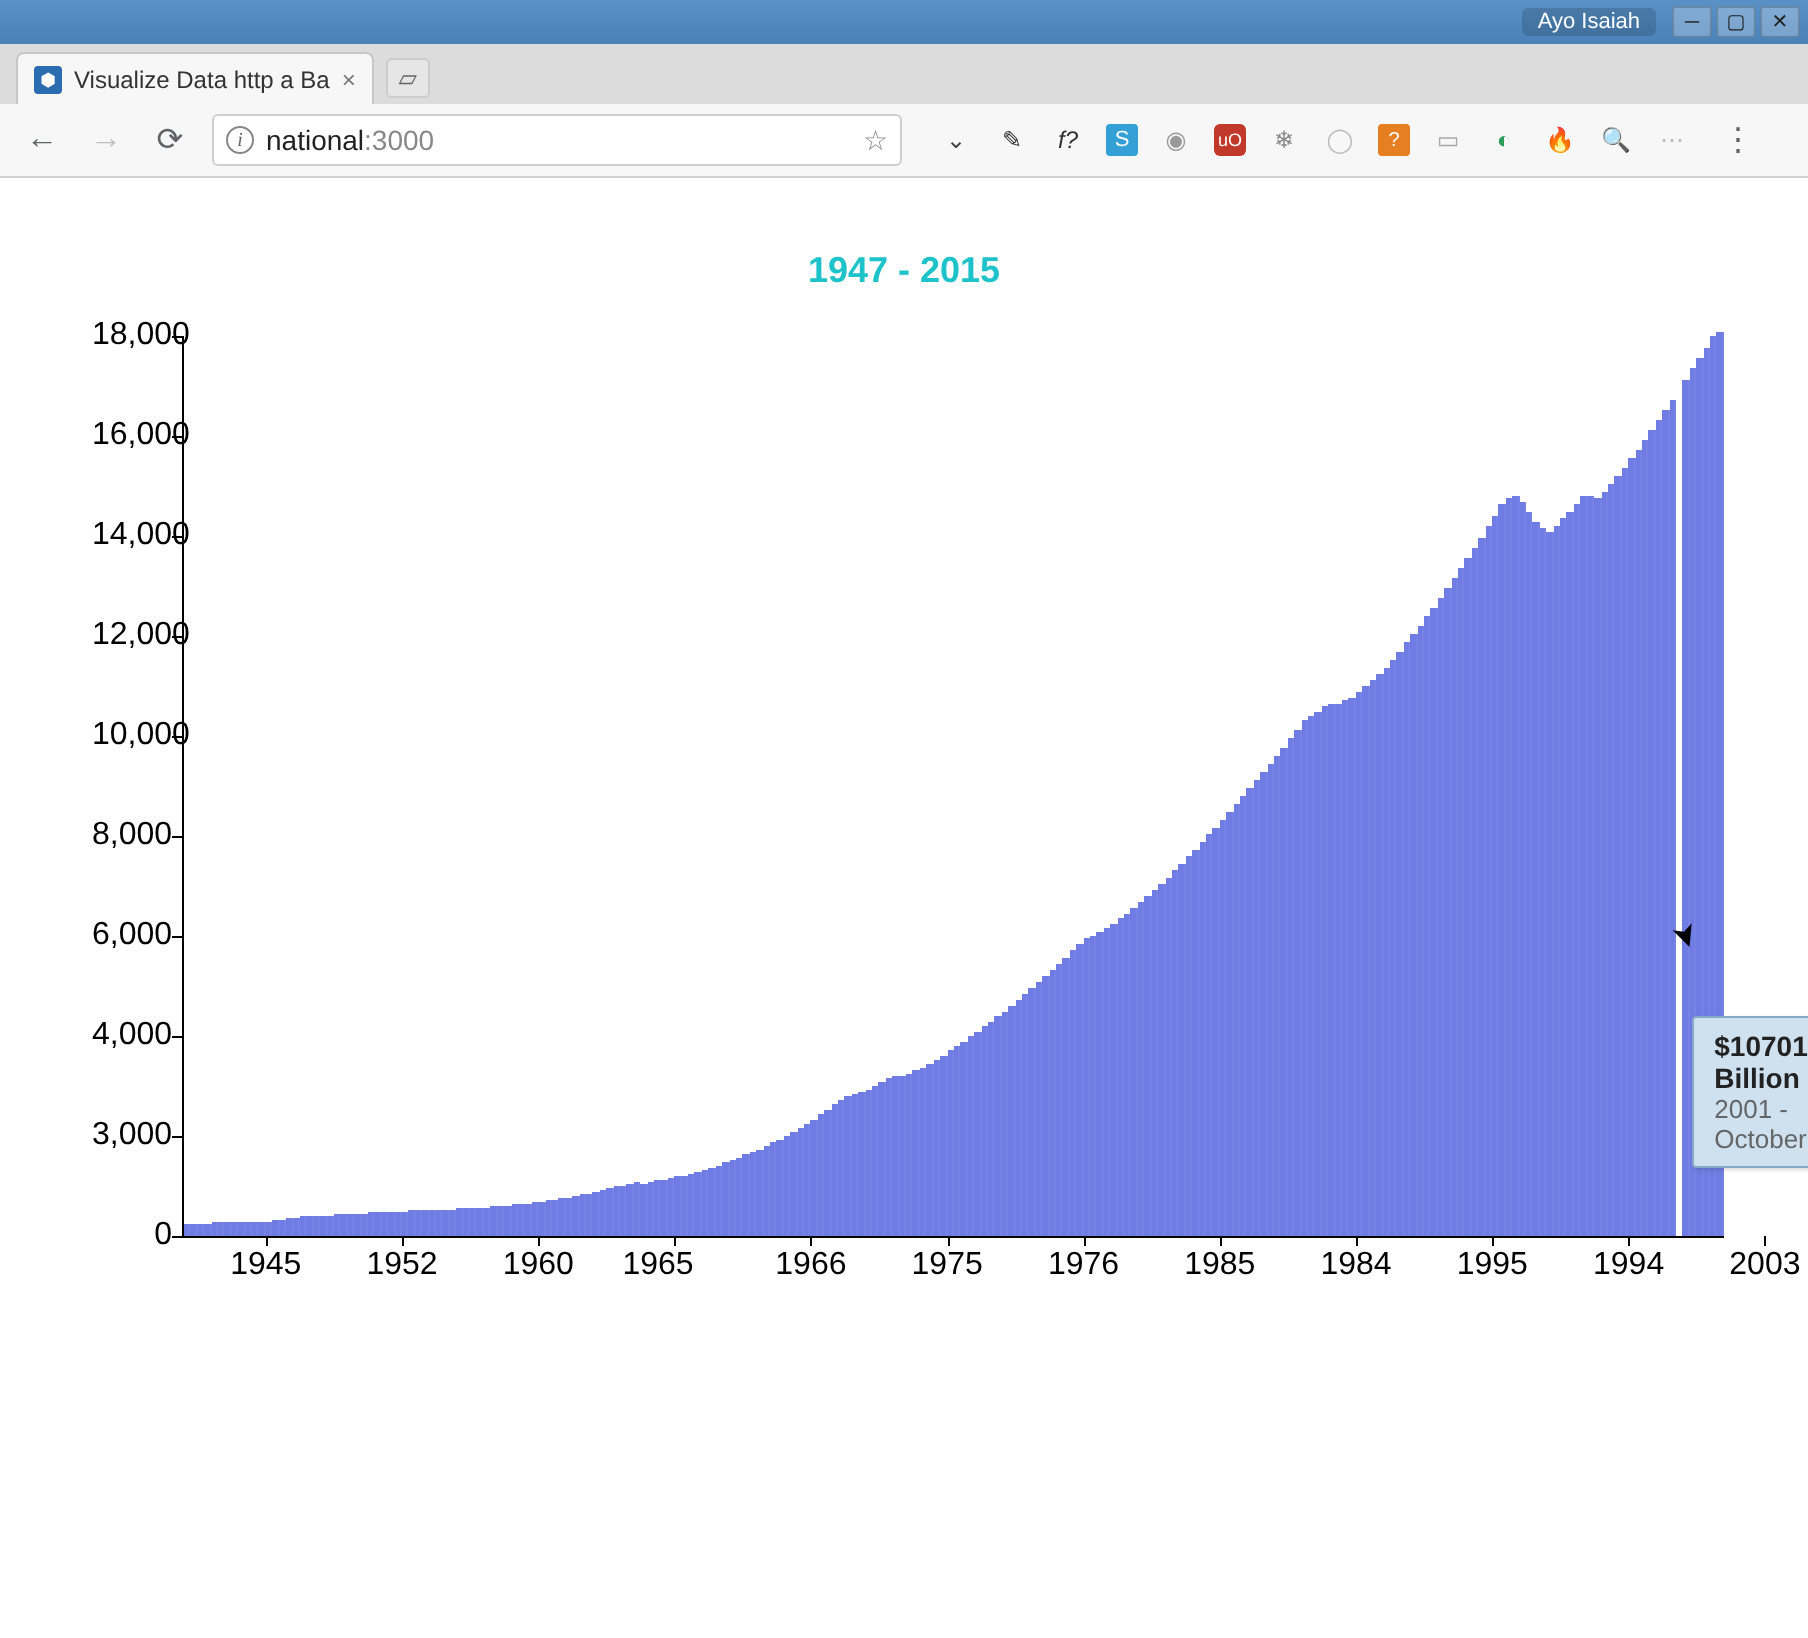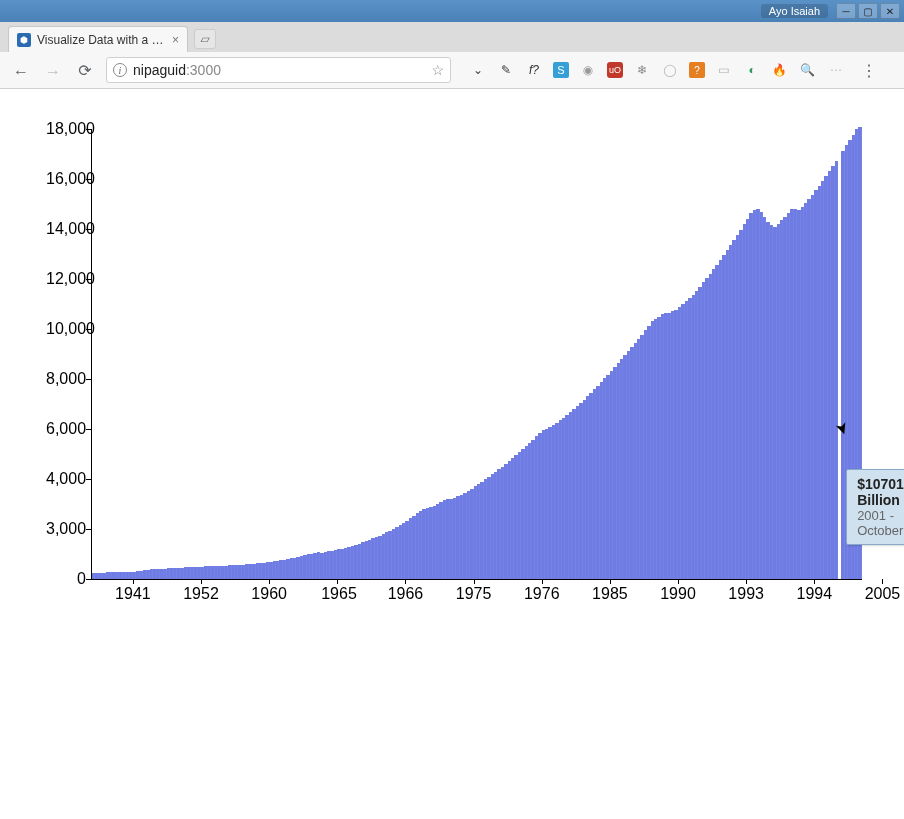--- a/index.html
+++ b/index.html
@@ -200,33 +200,33 @@
   <span class="user">Ayo Isaiah</span>
   <div class="winbtn">─</div>
   <div class="winbtn">▢</div>
   <div class="winbtn">✕</div>
 </div>
 
 <div class="chrome">
   <div class="tabstrip">
     <div class="tab">
       <span class="favicon">⬢</span>
-      <span class="tabtitle">Visualize Data with a Ba</span>
+      <span class="tabtitle">Visualize Data http a Ba</span>
       <span class="tabclose">×</span>
     </div>
     <div class="newtab">▱</div>
   </div>
   <div class="toolbar">
     <div class="navbtn">←</div>
     <div class="navbtn disabled">→</div>
     <div class="navbtn">⟳</div>
     <div class="omnibox">
       <span class="info">i</span>
       <span class="url">
-        <span class="host">nipaguid</span><span class="port">:3000</span>
+        <span class="host">national</span><span class="port">:3000</span>
       </span>
       <span class="star">☆</span>
     </div>
     <div class="ext-icons">
       <span class="ext" style="color:#444">⌄</span>
       <span class="ext" style="color:#333">✎</span>
       <span class="ext" style="font-style:italic;color:#333">f?</span>
       <span class="ext" style="background:#35a0d6;color:#fff;border-radius:2px;width:16px;height:16px;font-size:11px">S</span>
       <span class="ext" style="color:#999">◉</span>
       <span class="ext" style="background:#c0392b;color:#fff;border-radius:3px;width:16px;height:16px;font-size:9px">uO</span>
@@ -237,20 +237,21 @@
       <span class="ext" style="color:#2d9b5a">◐</span>
       <span class="ext" style="color:#e67e22">🔥</span>
       <span class="ext" style="color:#bbb">🔍</span>
       <span class="ext" style="color:#bbb">⋯</span>
     </div>
     <span class="menu-dots">⋮</span>
   </div>
 </div>
 
 <div class="page">
+  <div class="chart-subtitle">1947 - 2015</div>
 
   <div class="chart-area">
     <div class="axis-line-y"></div>
     <div class="axis-line-x"></div>
     <div class="bars" id="bars">
         <div class="bar" style="height: 6.075px;"></div>
         <div class="bar" style="height: 6.15px;"></div>
         <div class="bar" style="height: 6.25px;"></div>
         <div class="bar" style="height: 6.5px;"></div>
         <div class="bar" style="height: 6.65px;"></div>
@@ -492,43 +493,43 @@
         <div class="y-tick" style="top: 150px;">12,000</div>
         <div class="y-tickmark" style="top: 150px;"></div>
         <div class="y-tick" style="top: 100px;">14,000</div>
         <div class="y-tickmark" style="top: 100px;"></div>
         <div class="y-tick" style="top: 50px;">16,000</div>
         <div class="y-tickmark" style="top: 50px;"></div>
         <div class="y-tick" style="top: 0px;">18,000</div>
         <div class="y-tickmark" style="top: 0px;"></div>
       </div>
     <div id="xticks">
-        <div class="x-tick" style="left: 90.885px;">1941</div>
+        <div class="x-tick" style="left: 90.885px;">1945</div>
         <div class="x-tickmark" style="left: 90.885px;"></div>
         <div class="x-tick" style="left: 159.027px;">1952</div>
         <div class="x-tickmark" style="left: 159.027px;"></div>
         <div class="x-tick" style="left: 227.168px;">1960</div>
         <div class="x-tickmark" style="left: 227.168px;"></div>
-        <div class="x-tick" style="left: 297px;">1965</div>
+        <div class="x-tick" style="left: 287px;">1965</div>
         <div class="x-tickmark" style="left: 295.31px;"></div>
         <div class="x-tick" style="left: 363.451px;">1966</div>
         <div class="x-tickmark" style="left: 363.451px;"></div>
         <div class="x-tick" style="left: 431.593px;">1975</div>
         <div class="x-tickmark" style="left: 431.593px;"></div>
         <div class="x-tick" style="left: 499.735px;">1976</div>
         <div class="x-tickmark" style="left: 499.735px;"></div>
         <div class="x-tick" style="left: 567.876px;">1985</div>
         <div class="x-tickmark" style="left: 567.876px;"></div>
-        <div class="x-tick" style="left: 636.018px;">1990</div>
+        <div class="x-tick" style="left: 636.018px;">1984</div>
         <div class="x-tickmark" style="left: 636.018px;"></div>
-        <div class="x-tick" style="left: 704.159px;">1993</div>
+        <div class="x-tick" style="left: 704.159px;">1995</div>
         <div class="x-tickmark" style="left: 704.159px;"></div>
         <div class="x-tick" style="left: 772.301px;">1994</div>
         <div class="x-tickmark" style="left: 772.301px;"></div>
-        <div class="x-tick" style="left: 840.442px;">2005</div>
+        <div class="x-tick" style="left: 840.442px;">2003</div>
         <div class="x-tickmark" style="left: 840.442px;"></div>
       </div>
 
     <div class="tooltip" id="tooltip" style="left: 804.15px; top: 340px;">
       <div class="tval">$10701.3 Billion</div>
       <div class="tdate">2001 - October</div>
     </div>
     <div class="cursor" id="cursor" style="left: 794.15px; top: 290px; transform: rotate(70deg);">➤</div>
   </div>
 

